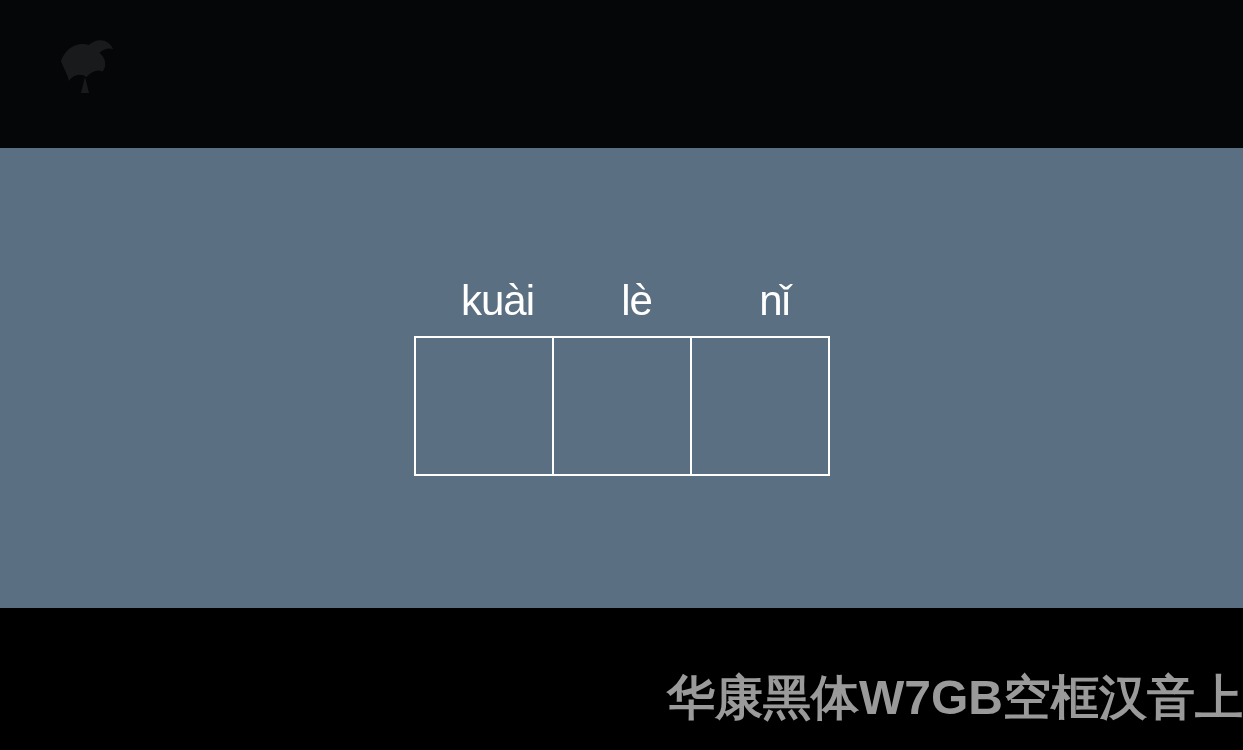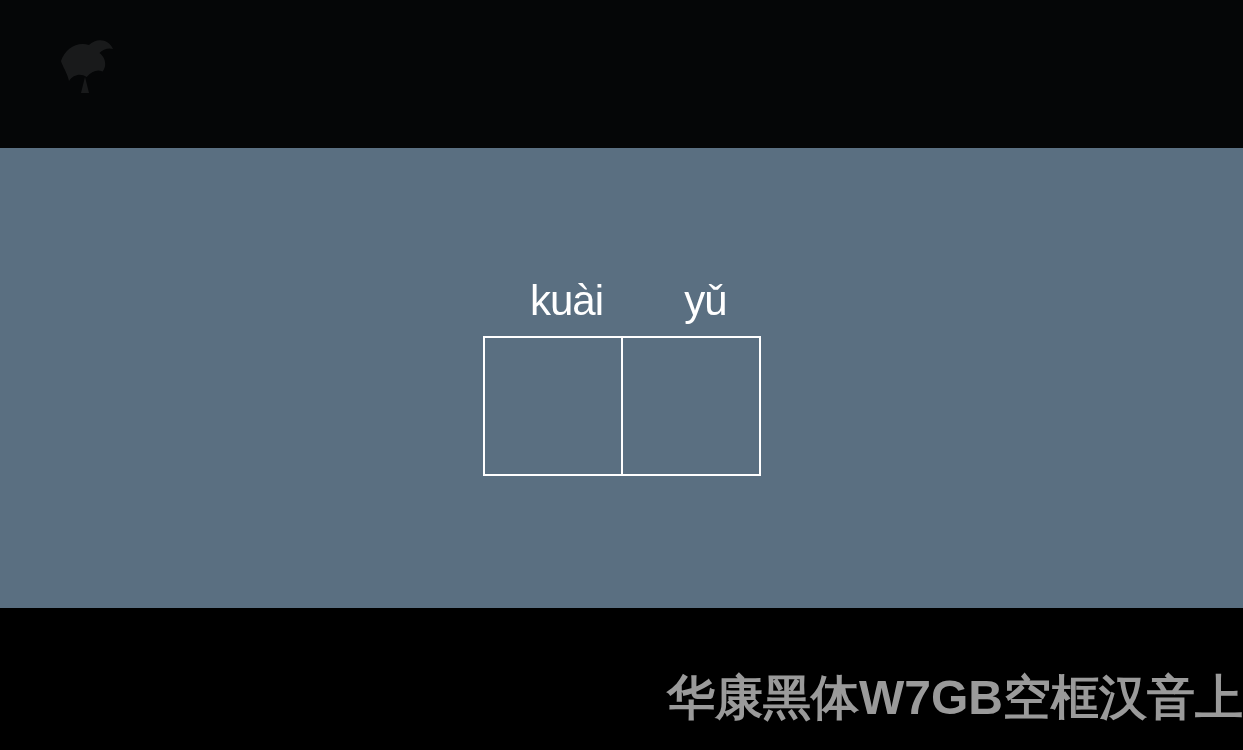--- a/index.html
+++ b/index.html
@@ -97,21 +97,25 @@
   </div>
 </div>
 
 <div class="main-panel">
   <div class="sample-container">
     <div class="char-cell">
       <div class="pinyin">kuài</div>
       <div class="box"></div>
     </div>
     <div class="char-cell">
-      <div class="pinyin">yǔ</div>
+      <div class="pinyin">lè</div>
+      <div class="box"></div>
+    </div>
+    <div class="char-cell">
+      <div class="pinyin">nǐ</div>
       <div class="box"></div>
     </div>
   </div>
 </div>
 
 <div class="footer">
   <div class="font-name">华康黑体W7GB空框汉音上</div>
 </div>
 
 </body></html>

